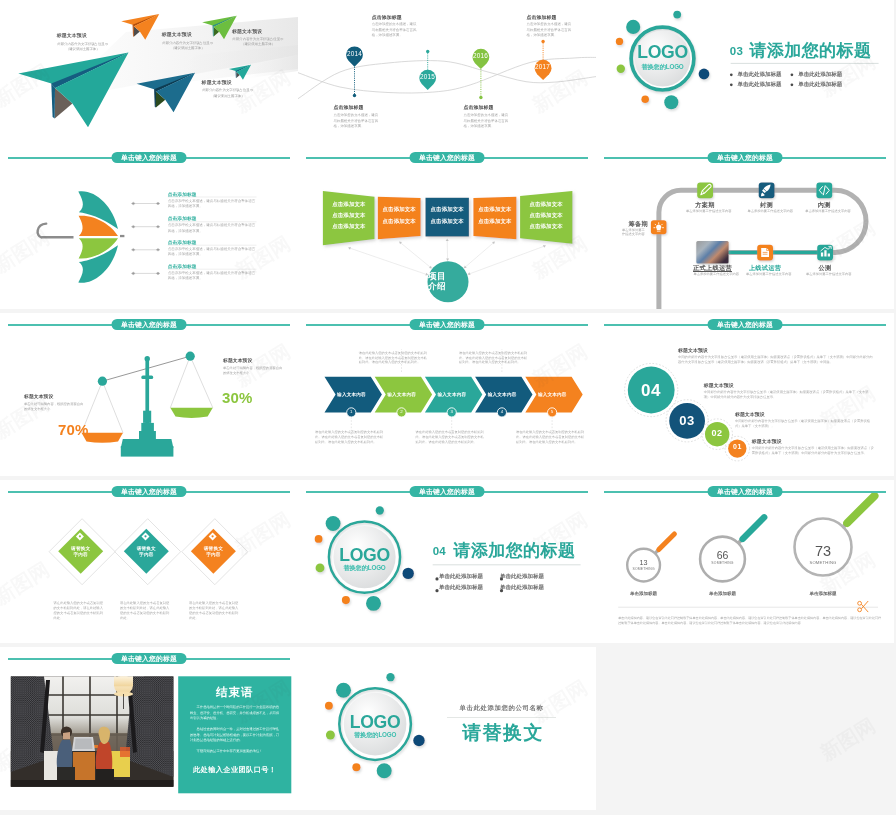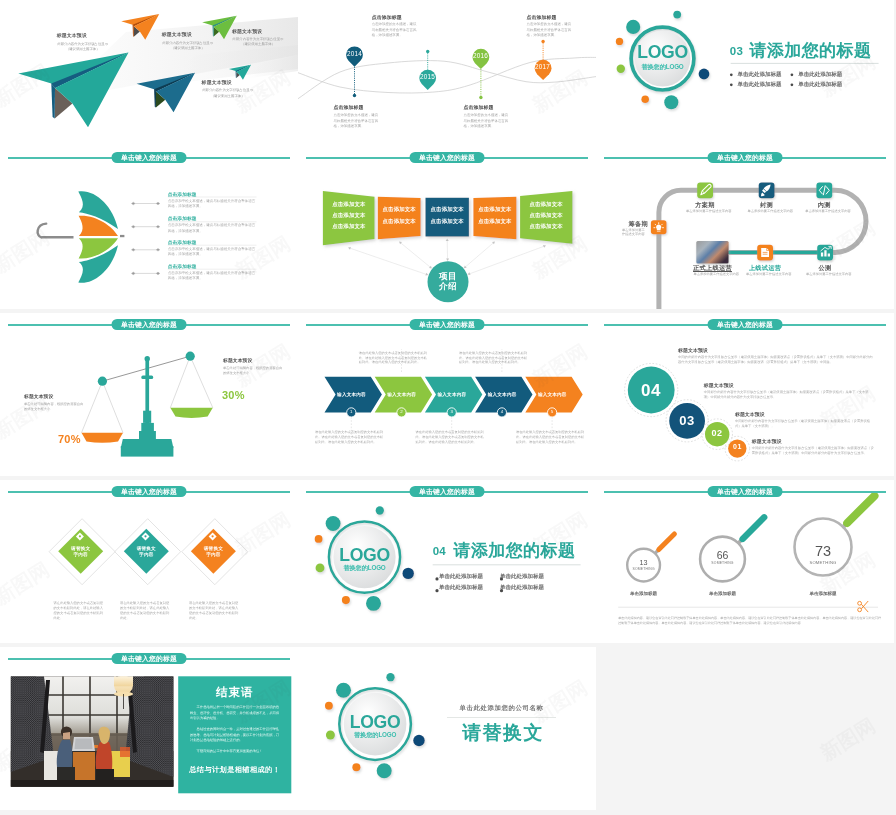--- a/index.html
+++ b/index.html
@@ -26,30 +26,30 @@
   .lg-sub{font-size:6.3px;color:#3dbdae;text-align:center;font-weight:700;letter-spacing:-.2px;}
   
   .s3n{font-size:11.5px;color:#2aa79a;font-weight:700;letter-spacing:.2px;line-height:12px;}
   .s3h{font-size:17px;color:#2aa79a;font-weight:700;letter-spacing:.4px;line-height:12px;}
   .s3b{font-size:5.5px;color:#6a6a6a;font-weight:700;letter-spacing:0;}
   
   .s4h{font-size:4.7px;color:#39b3a3;font-weight:700;letter-spacing:.1px;}
   .s4p{font-size:3.5px;line-height:5.4px;color:#a5a5a5;}
   
   .s5t{font-size:5.4px;color:#fff;text-align:center;font-weight:700;letter-spacing:.15px;}
-  .s5hub{font-size:8.6px;color:#fff;text-align:center;font-weight:700;letter-spacing:.5px;line-height:9.6px;font-family:Liberation Serif, serif;}
+  .s5hub{font-size:8.6px;color:#fff;font-weight:700;letter-spacing:.5px;line-height:9.6px;font-family:Liberation Serif, serif;}
     
   .s6h{font-size:6.2px;color:#555;font-weight:700;text-align:center;letter-spacing:.3px;}
   .s6u{text-decoration:underline;}
   .s6t{color:#27a89a;}
   .s6p{font-size:3.25px;line-height:4.8px;color:#a3a3a3;}
   
   .s7h{font-size:4.8px;color:#555;font-weight:700;letter-spacing:.1px;}
   .s7p{font-size:3.3px;line-height:5px;color:#a5a5a5;}
-  .s7pct{font-size:11px;font-weight:700;letter-spacing:.2px;}
+  .s7pct{font-size:15px;font-weight:700;letter-spacing:.2px;}
   .s7pct-o{color:#f4821f;}
   .s7pct-g{color:#8cc63f;}
   
   .s8l{font-size:4.6px;color:#fff;font-weight:700;text-align:center;letter-spacing:.2px;}
   .s8n{font-size:4.4px;color:#fff;text-align:center;font-weight:400;}
   .s8p{font-size:3.25px;line-height:4.7px;color:#a8a8a8;}
   
   .s9n{color:#fff;text-align:center;font-weight:700;letter-spacing:.5px;}
   .n04{font-size:17px;}
   .n03{font-size:13px;}
@@ -417,21 +417,21 @@
       <path d="M122.8,126.1 L171.4,126.1 L173.4,135 L120.8,135 Z"></path>
       <rect x="120.8" y="133" width="52.6" height="10.6"></rect>
     </g>   
         <path d="M81.5,119.7 L123.0,119.7 L118.0,128.5 Q102.2,131.2 86.5,128.5 Z" fill="#f4821f"></path>
     <path d="M170.3,94.8 L212.8,94.8 L207.6,103.6 Q191.4,106.3 175.5,103.6 Z" fill="#8cc63f"></path>
     <circle cx="102.4" cy="68.2" r="4.6" fill="#2aa79a"></circle>
     <circle cx="190.2" cy="43.2" r="4.6" fill="#2aa79a"></circle>
   </svg>
   <div class="t s7h" style="left:24px;top:80px">标题文本预设</div>
   <div class="t s7p" style="left:24px;top:89px;width:62px">单击此处可编辑内容，根据您的需要自由的修改文本框大小</div>
-  <div class="t s7pct s7pct-o" style="left:58px;top:120px">70%</div>
+  <div class="t s7pct s7pct-o" style="left:58px;top:108px">70%</div>
   <div class="t s7h" style="left:223px;top:44px">标题文本预设</div>
   <div class="t s7p" style="left:223px;top:53px;width:62px">单击此处可编辑内容，根据您的需要自由的修改文本框大小</div>
   <div class="t s7pct s7pct-g" style="left:222px;top:76px">30%</div>
   <div class="ftr">
     <div class="ln"></div>
     <div class="pill">单击键入您的标题</div>
   </div>
 </div>
 
 <div class="slide" style="left:298px;top:313px">
@@ -694,21 +694,21 @@
       <rect x="57" y="120" width="18" height="16" fill="#2b2a28"></rect>
       <rect x="96" y="122" width="18" height="14" fill="#23211f"></rect>
       <rect x="10.6" y="133" width="163" height="7" fill="#211e1c"></rect>
     </g>
     <rect x="178.2" y="29.3" width="113.1" height="117" fill="#2fb3a1"></rect>
   </svg>
   <div class="t s13t" style="left:178.2px;top:38px;width:113.1px">结束语</div>
   <div class="t s13p" style="left:190px;top:58px;width:90px">工作总结就是把一个时间段的工作进行一次全面系统的总检查、总评价、总分析、总研究，并分析成绩的不足，从而得出引以为鉴的经验。</div>
   <div class="t s13p" style="left:190px;top:80px;width:90px">总结过去的同时也会一种，是对过去通过的工作进行理性的思考。总结与计划是相辅相成的，要以工作计划为依据，订计划总是总结经验的基础上进行的。</div>
   <div class="t s13p" style="left:190px;top:102px;width:90px">可想而知的是工作中中存有更加重要的地位！</div>
-  <div class="t s13s" style="left:178.2px;top:118px;width:113.1px">总结与计划是相辅相成的！</div>
+  <div class="t s13s" style="left:178.2px;top:118px;width:113.1px">此处输入企业团队口号！</div>
   <div class="ftr">
     <div class="ln"></div>
     <div class="pill">单击键入您的标题</div>
   </div>
 </div>
 
 <div class="slide" style="left:298px;top:647px">
   <svg width="298" height="163" viewBox="0 0 298 163">
     <defs>
       <radialGradient id="lg14" cx="38%" cy="32%" r="78%">

